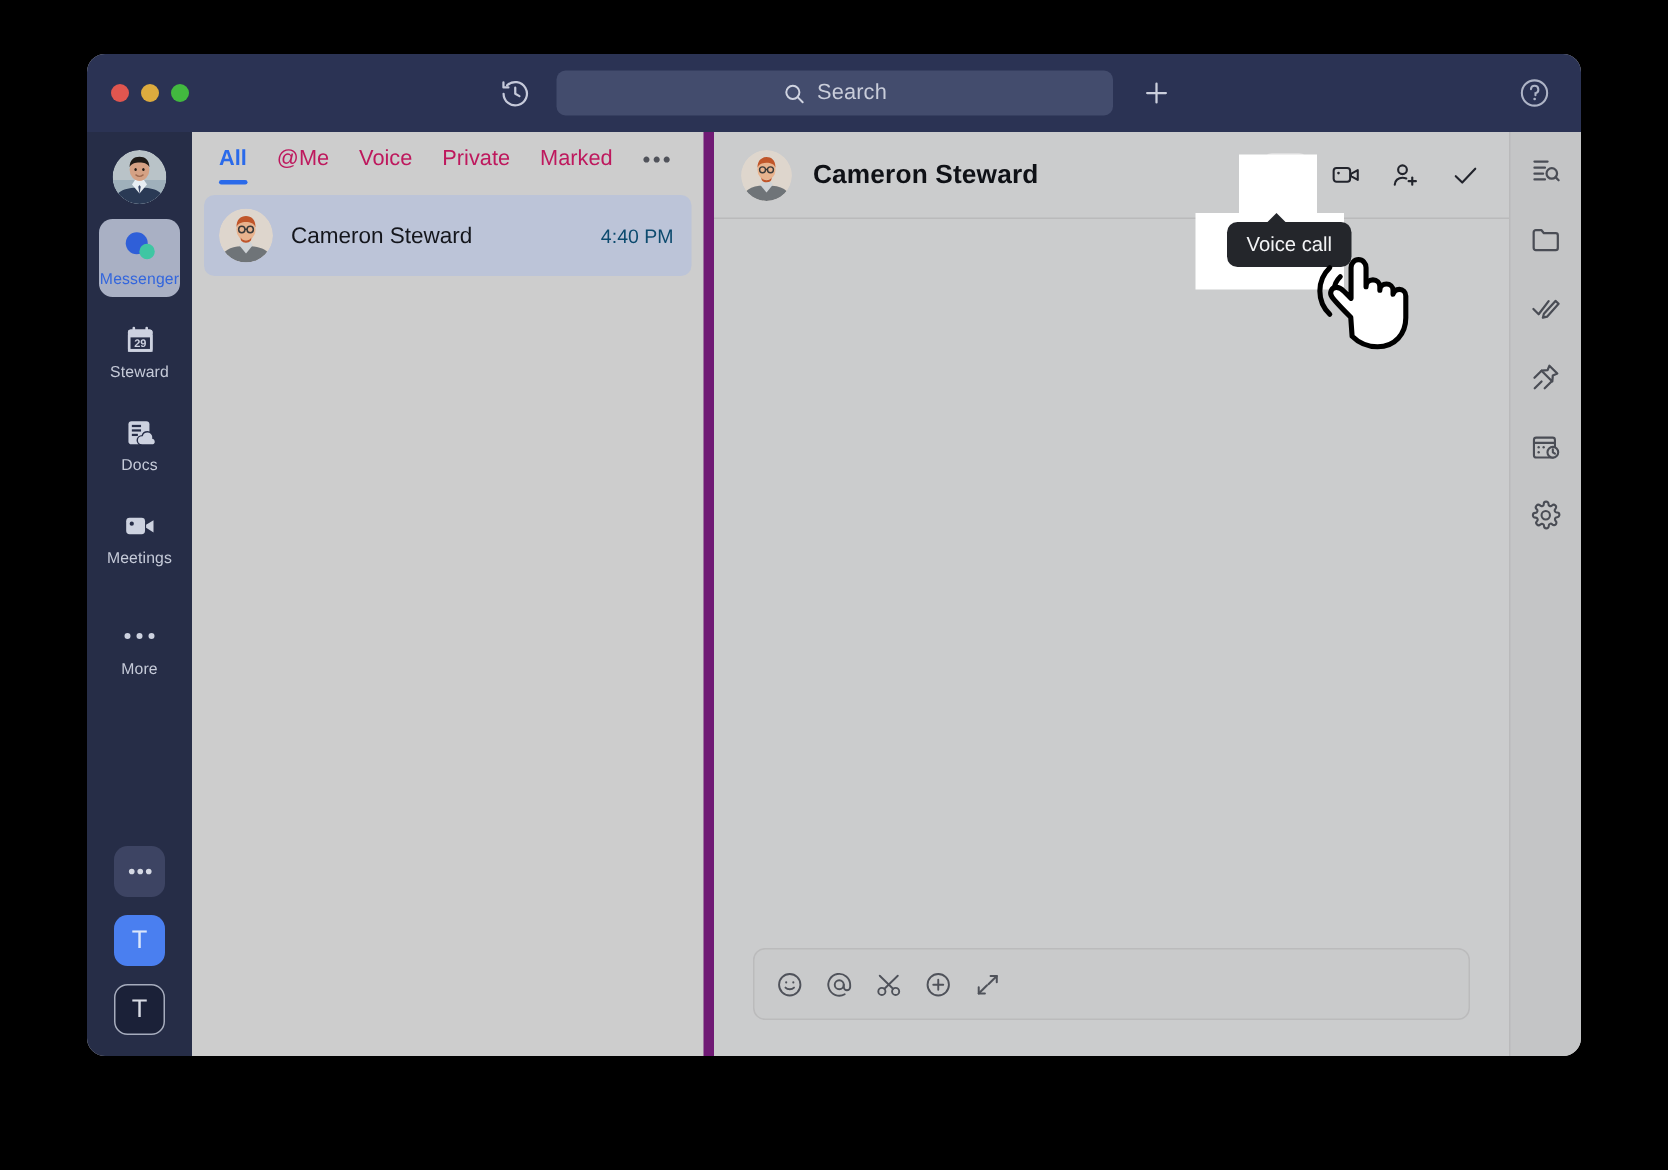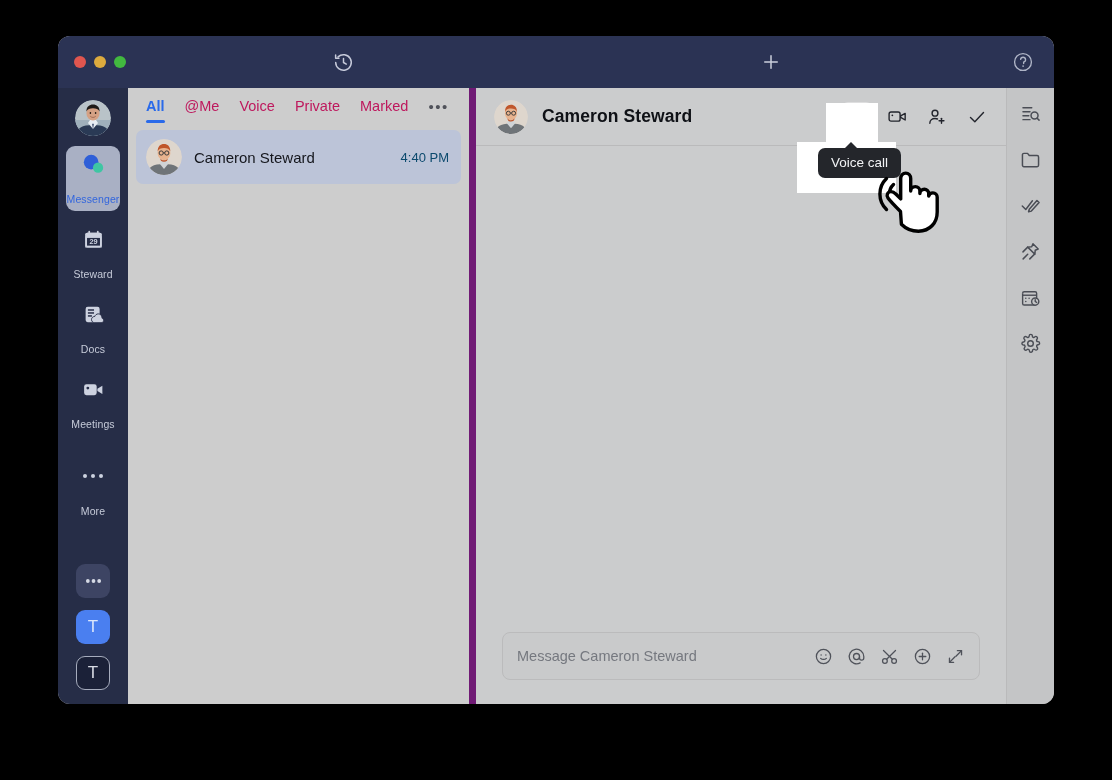--- a/index.html
+++ b/index.html
@@ -104,21 +104,21 @@
     flex: 0 0 auto;
   }
   .rail-item {
     width: 54px;
     margin-top: 10px;
     padding: 7px 0 6px;
     border-radius: 9px;
     display: flex;
     flex-direction: column;
     align-items: center;
-    gap: 18px;
+    gap: 5px;
     cursor: pointer;
   }
   .rail-item.active { background: #a9b0c4; }
   .rail-item .ri-label {
     font-size: 10.5px;
     color: #c6cbd9;
     letter-spacing: .1px;
   }
   .rail-item.active .ri-label { color: #3366dd; }
   .rail-icon { height: 22px; display: flex; align-items: center; justify-content: center; }
@@ -323,20 +323,27 @@
     </div>
 
     <div class="history-btn">
       <svg width="21" height="21" viewBox="0 0 24 24" fill="none" stroke="#c6cada" stroke-width="1.7" stroke-linecap="round" stroke-linejoin="round">
         <path d="M3.1 12a8.9 8.9 0 1 0 2.7-6.4"></path>
         <polyline points="3,3.4 3,7.2 6.8,7.2"></polyline>
         <polyline points="12,7.4 12,12 15.2,13.8"></polyline>
       </svg>
     </div>
 
+    <div class="searchbar">
+      <svg width="15" height="15" viewBox="0 0 24 24" fill="none" stroke="#cfd3e0" stroke-width="2.1" stroke-linecap="round">
+        <circle cx="10.5" cy="10.5" r="7"></circle>
+          <line x1="15.6" y1="15.6" x2="21" y2="21"></line>
+      </svg>
+      <span class="ph">Search</span>
+    </div>
 
     <div class="plus-btn">
       <svg width="20" height="20" viewBox="0 0 24 24" fill="none" stroke="#ccd0dd" stroke-width="1.8" stroke-linecap="round">
         <line x1="12" y1="4.5" x2="12" y2="19.5"></line>
           <line x1="4.5" y1="12" x2="19.5" y2="12"></line>
       </svg>
     </div>
 
     <div class="help-btn">
       <svg width="22" height="22" viewBox="0 0 24 24" fill="none" stroke="#aeb4c6" stroke-width="1.5">
@@ -541,21 +548,20 @@
               <polyline points="4.2,12.6 9.4,17.6 19.8,6.6"></polyline>
             </svg>
           </div>
         </div>
       </div>
 
       <div class="chat-scroll"></div>
 
       <div class="composer-wrap">
         <div class="composer">
-          <span class="ph">Message Cameron Steward</span>
           <span class="comp-icons">
             <span class="comp-icon">
               <svg width="19" height="19" viewBox="0 0 24 24" fill="none" stroke="#4f525a" stroke-width="1.6" stroke-linecap="round">
                 <circle cx="12" cy="12" r="9"></circle>
                 <circle cx="9" cy="10" r=".9" fill="#4f525a" stroke="none"></circle>
                 <circle cx="15" cy="10" r=".9" fill="#4f525a" stroke="none"></circle>
                 <path d="M8.4 14.4c1.8 1.8 5.4 1.8 7.2 0"></path>
               </svg>
             </span>
             <span class="comp-icon">

